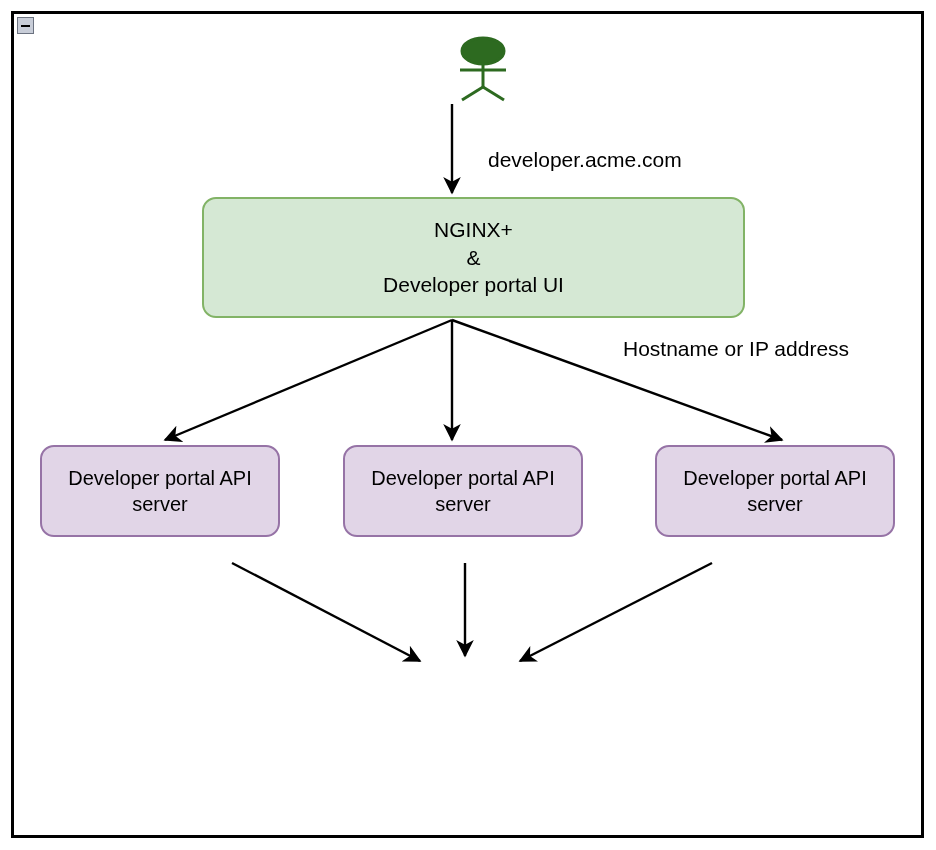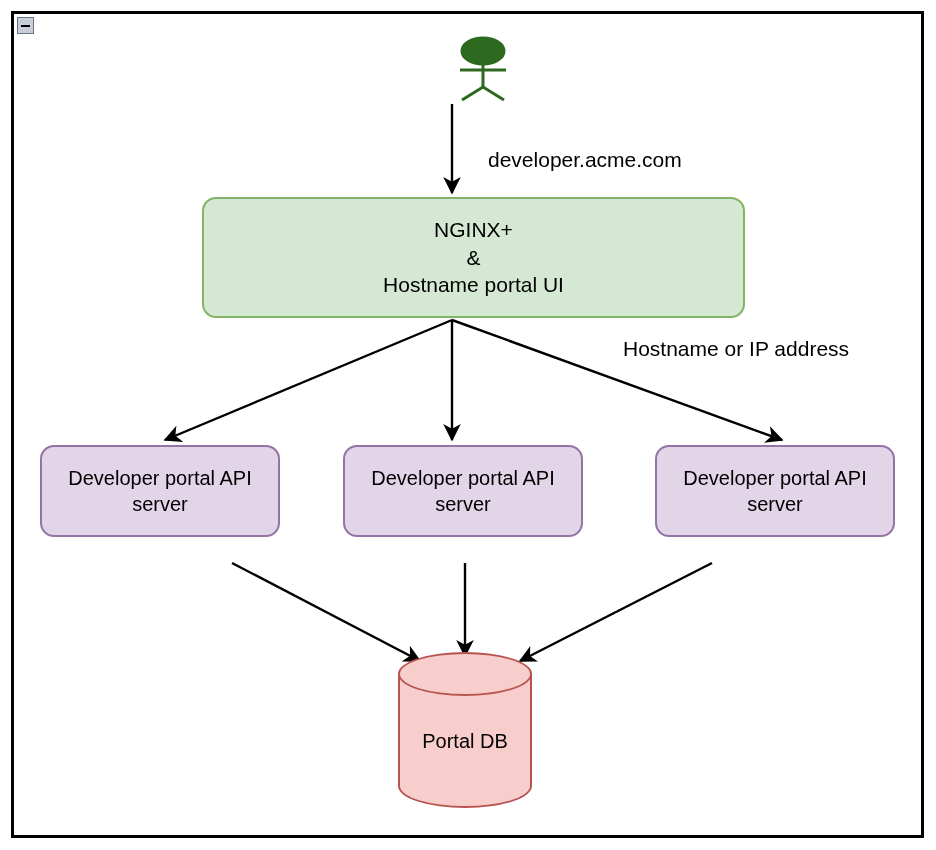--- a/index.html
+++ b/index.html
@@ -180,21 +180,21 @@
 
     <line x1="232" y1="563" x2="420" y2="661" stroke="#000000" stroke-width="2.4" marker-end="url(#arrow)"></line>
     <line x1="465" y1="563" x2="465" y2="656" stroke="#000000" stroke-width="2.4" marker-end="url(#arrow)"></line>
     <line x1="712" y1="563" x2="520" y2="661" stroke="#000000" stroke-width="2.4" marker-end="url(#arrow)"></line>
   </svg>
 
   <div class="node node-nginx">
     <div>
       <div>NGINX+</div>
       <div>&amp;</div>
-      <div>Hostname portal UI</div>
+      <div>Developer portal UI</div>
     </div>
   </div>
 
   <div class="node node-api api-1">
     <div>
       <div>Developer portal API</div>
       <div>server</div>
     </div>
   </div>
 
@@ -205,22 +205,17 @@
     </div>
   </div>
 
   <div class="node node-api api-3">
     <div>
       <div>Developer portal API</div>
       <div>server</div>
     </div>
   </div>
 
-  <div class="node-db">
-    <div class="db-body"></div>
-    <div class="db-top"></div>
-    <div class="db-label">Portal DB</div>
-  </div>
 
   <div class="edge-label label-host">Hostname or IP address</div>
   <div class="edge-label label-domain">developer.acme.com</div>
 
 </div>
 
 </body></html>

